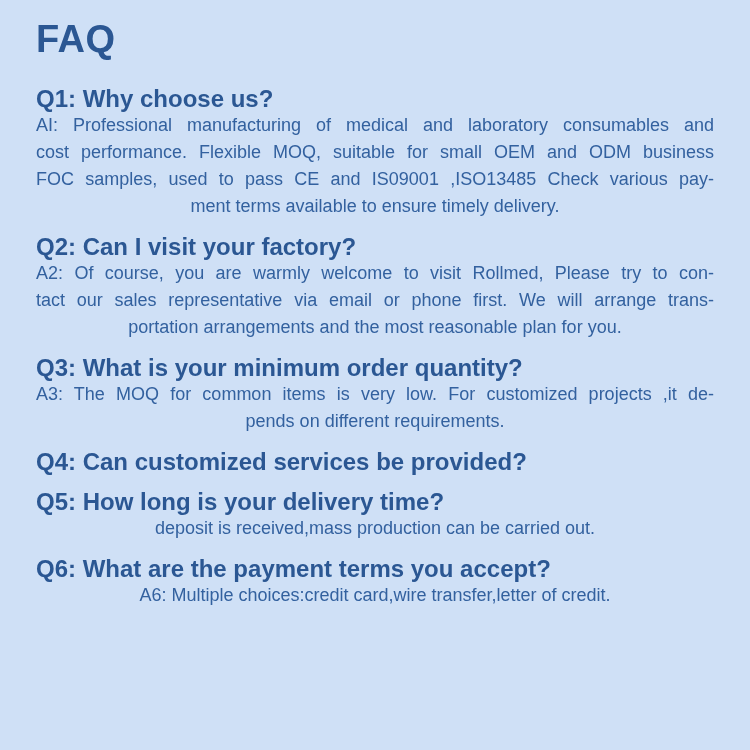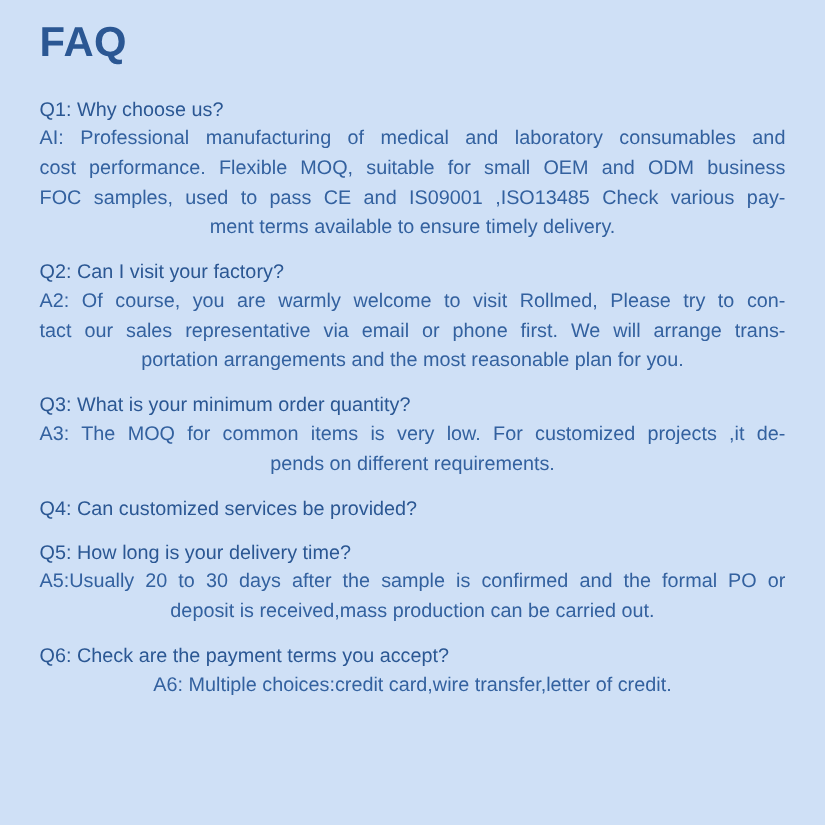--- a/index.html
+++ b/index.html
@@ -21,22 +21,22 @@
   .page-title{
     font-size:38px;
     font-weight:bold;
     color:var(--heading);
     line-height:46px;
     letter-spacing:0.5px;
     margin-bottom:24px;
   }
   .faq-section{margin-bottom:14px;}
   .q{
-    font-size:18px;
-    font-weight:normal;
+    font-size:24px;
+    font-weight:bold;
     color:var(--heading);
     line-height:26px;
   }
   .a{color:var(--body);}
   .line{
     font-size:18px;
     line-height:27px;
     color:var(--body);
     text-align:center;
   }
@@ -78,24 +78,23 @@
     </div>
   </section>
 
   <section class="faq-section">
     <h2 class="q">Q4: Can customized services be provided?</h2>
   </section>
 
   <section class="faq-section">
     <h2 class="q">Q5: How long is your delivery time?</h2>
     <div class="a">
-      <div class="line fill">A5:Usually 20 to 30 days after the sample is confirmed and the formal PO or</div>
       <div class="line">deposit is received,mass production can be carried out.</div>
     </div>
   </section>
 
   <section class="faq-section">
-    <h2 class="q">Q6: Check are the payment terms you accept?</h2>
+    <h2 class="q">Q6: What are the payment terms you accept?</h2>
     <div class="a">
       <div class="line">A6: Multiple choices:credit card,wire transfer,letter of credit.</div>
     </div>
   </section>
 </div>
 
 </body></html>

